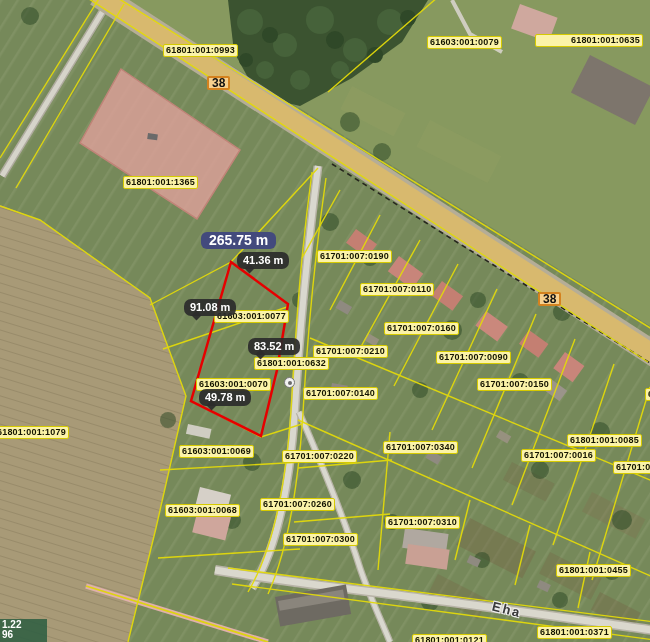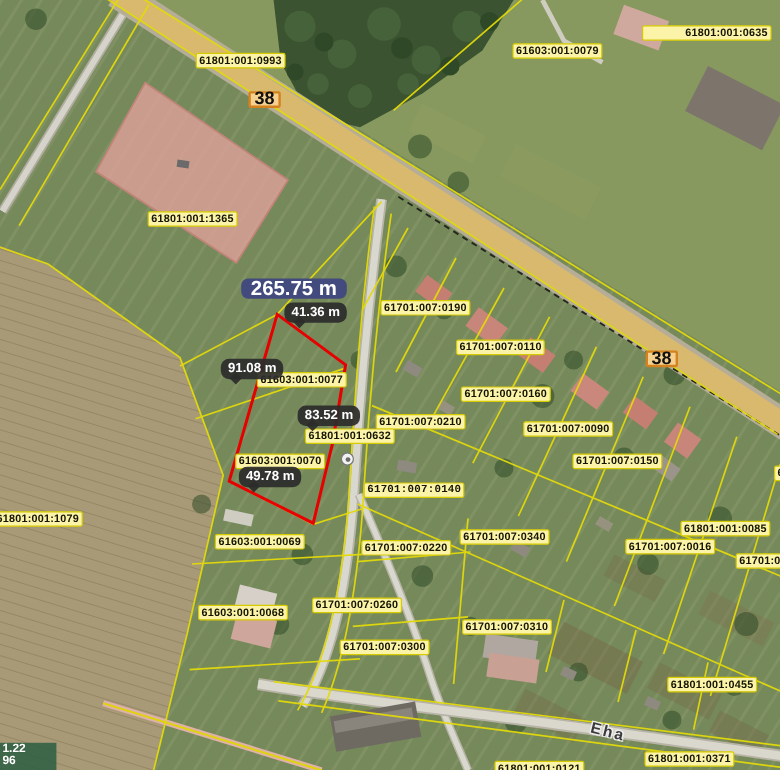--- a/index.html
+++ b/index.html
@@ -9,28 +9,28 @@
   }
   html,body{margin:0;padding:0;background:#222;}
   .stage{position:relative;width:650px;height:642px;overflow:hidden;
          font-family:"Liberation Sans", sans-serif; background:#7b8d5f;}
   .stage svg.terrain{position:absolute;left:0;top:0;}
   .layer{position:absolute;left:0;top:0;width:0;height:0;}
   .plabel{position:absolute;background:var(--label-bg);border:1px solid var(--label-border);
           border-radius:2px;color:#141400;font-size:9px;font-weight:bold;line-height:11px;
           padding:0 2px;white-space:nowrap;z-index:10;letter-spacing:.2px;}
   .roadbadge{position:absolute;background:var(--road-badge-bg);border:2px solid var(--road-badge-border);
-          border-radius:2px;color:#111;font-size:15px;font-weight:bold;line-height:10px;
+          border-radius:2px;color:#111;font-size:12px;font-weight:bold;line-height:10px;
           padding:0 3px;z-index:10;}
   .mbadge{position:absolute;color:#fff;font-size:11px;font-weight:bold;line-height:15px;
           padding:1px 6px;border-radius:7px;white-space:nowrap;z-index:20;}
   .mbadge.seg{background:rgba(43,43,43,.92);}
   .mbadge.seg::after{content:"";position:absolute;left:9px;bottom:-3px;width:7px;height:7px;
           background:rgba(43,43,43,.92);transform:rotate(45deg);z-index:-1;}
-  .mbadge.total{background:var(--measure-total-bg);left:201px;top:232px;font-size:17px;
+  .mbadge.total{background:var(--measure-total-bg);left:201px;top:232px;font-size:14px;
           padding:1px 8px;border-radius:6px;}
   .street{position:absolute;left:492px;top:602px;z-index:12;color:#3a3a3a;font-size:13px;
           font-weight:bold;letter-spacing:2px;transform:rotate(14deg);
           text-shadow:-1px -1px 0 #eee,1px -1px 0 #eee,-1px 1px 0 #eee,1px 1px 0 #eee;}
   .vertex{position:absolute;left:284px;top:377px;width:9px;height:9px;border-radius:50%;
           background:#f2f2f2;border:1px solid #777;z-index:15;}
   .vertex::after{content:"";position:absolute;left:2.5px;top:2.5px;width:4px;height:4px;
           border-radius:50%;background:#6b6b6b;}
   .coords{position:absolute;left:0;bottom:0;width:43px;background:rgba(47,94,66,.88);
           color:#fff;font-size:10px;font-weight:bold;line-height:10px;padding:1px 2px 2px 2px;
@@ -203,38 +203,38 @@
       <path d="M 590,552 L 578,608"></path>
     </g>
 
     <polygon points="231,262 288,304 277,370 261,436 191,401" fill="none" stroke="#e60000" stroke-width="2.5"></polygon>
   </svg>
 
   <div class="layer">
 
   <div class="plabel" style="left: 163px; top: 44px;">61801:001:0993</div>
       <div class="plabel" style="left: 427px; top: 36px;">61603:001:0079</div>
-      <div class="plabel" style="left: 535px; top: 21px; padding-left: 35px;">61801:001:0635</div>
+      <div class="plabel" style="left: 535px; top: 34px; padding-left: 35px;">61801:001:0635</div>
       <div class="plabel" style="left: 123px; top: 176px;">61801:001:1365</div>
       <div class="plabel" style="left: 317px; top: 250px;">61701:007:0190</div>
-      <div class="plabel" style="left: 360px; top: 283px; margin-left: 20px;">61701:007:0110</div>
+      <div class="plabel" style="left: 360px; top: 283px;">61701:007:0110</div>
       <div class="plabel" style="left: 384px; top: 322px;">61701:007:0160</div>
       <div class="plabel" style="left: 313px; top: 345px;">61701:007:0210</div>
       <div class="plabel" style="left: 436px; top: 351px;">61701:007:0090</div>
       <div class="plabel" style="left: 477px; top: 378px; text-align: right;">61701:007:0150</div>
       <div class="plabel" style="left: 521px; top: 404px; margin-top: 45px;">61701:007:0016</div>
       <div class="plabel" style="left: 567px; top: 434px;">61801:001:0085</div>
       <div class="plabel" style="left: 214px; top: 310px;">61603:001:0077</div>
       <div class="plabel" style="left: 254px; top: 357px;">61801:001:0632</div>
       <div class="plabel" style="left: 196px; top: 378px;">61603:001:0070</div>
-      <div class="plabel" style="left: 303px; top: 402px; font-family: Liberation Mono, monospace;">61701:007:0140</div>
+      <div class="plabel" style="left: 303px; top: 387px;">61701:007:0140</div>
       <div class="plabel" style="left: -6px; top: 426px;">61801:001:1079</div>
       <div class="plabel" style="left: 383px; top: 441px;">61701:007:0340</div>
       <div class="plabel" style="left: 179px; top: 445px;">61603:001:0069</div>
-      <div class="plabel" style="left: 301px; top: 450px;">61701:007:0220</div>
+      <div class="plabel" style="left: 282px; top: 450px;">61701:007:0220</div>
       <div class="plabel" style="left: 260px; top: 498px;">61701:007:0260</div>
       <div class="plabel" style="left: 165px; top: 504px;">61603:001:0068</div>
       <div class="plabel" style="left: 385px; top: 516px;">61701:007:0310</div>
       <div class="plabel" style="left: 283px; top: 533px;">61701:007:0300</div>
       <div class="plabel" style="left: 556px; top: 564px;">61801:001:0455</div>
       <div class="plabel" style="left: 272px; top: 611px; margin-top: 48px;">61701:007:0290</div>
       <div class="plabel" style="left: 537px; top: 626px;">61801:001:0371</div>
       <div class="plabel" style="left: 412px; top: 634px;">61801:001:0121</div>
       <div class="plabel" style="left: 613px; top: 461px;">61701:0</div>
       <div class="plabel" style="left: 645px; top: 388px;">6</div>

